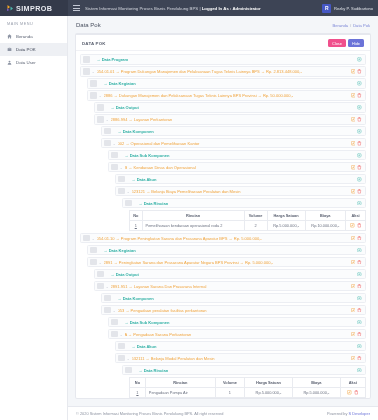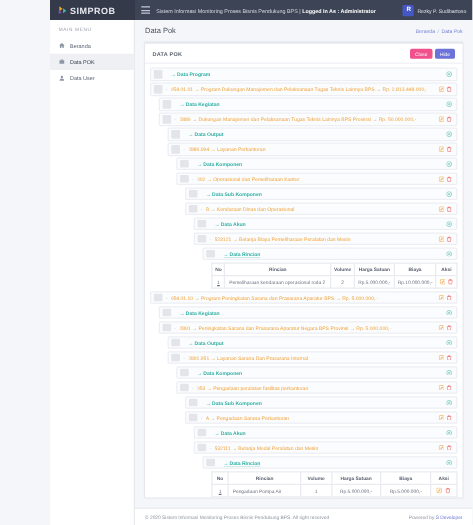--- a/index.html
+++ b/index.html
@@ -2,21 +2,21 @@
 <html><head>
 <meta charset="utf-8">
 <style>
   * { box-sizing: border-box; margin: 0; padding: 0; }
   html, body {
     width: 378px; height: 420px;
     font-family: "Liberation Sans", sans-serif;
     background: #f4f6f9;
     overflow: hidden;
   }
-  .app { position: relative; width: 378px; height: 420px; display: flex; flex-direction: column; padding-left: 40px; }
+  .app { position: relative; width: 378px; height: 420px; display: flex; flex-direction: column; }
 
   
   .topbar { height: 16px; display: flex; align-items: stretch; background: #3d4455; flex: 0 0 auto; }
   .brand {
     width: 68px; background: #343a4a; color: #e8eaf0;
     display: flex; align-items: center; gap: 2px; padding-left: 6px;
     font-size: 7.2px; font-weight: bold; letter-spacing: .4px;
   }
   .brand-mark { width: 8px; height: 8px; position: relative; flex: 0 0 auto; }
   .nav-rest { flex: 1; display: flex; align-items: center; padding: 0 5px; gap: 5px; }

